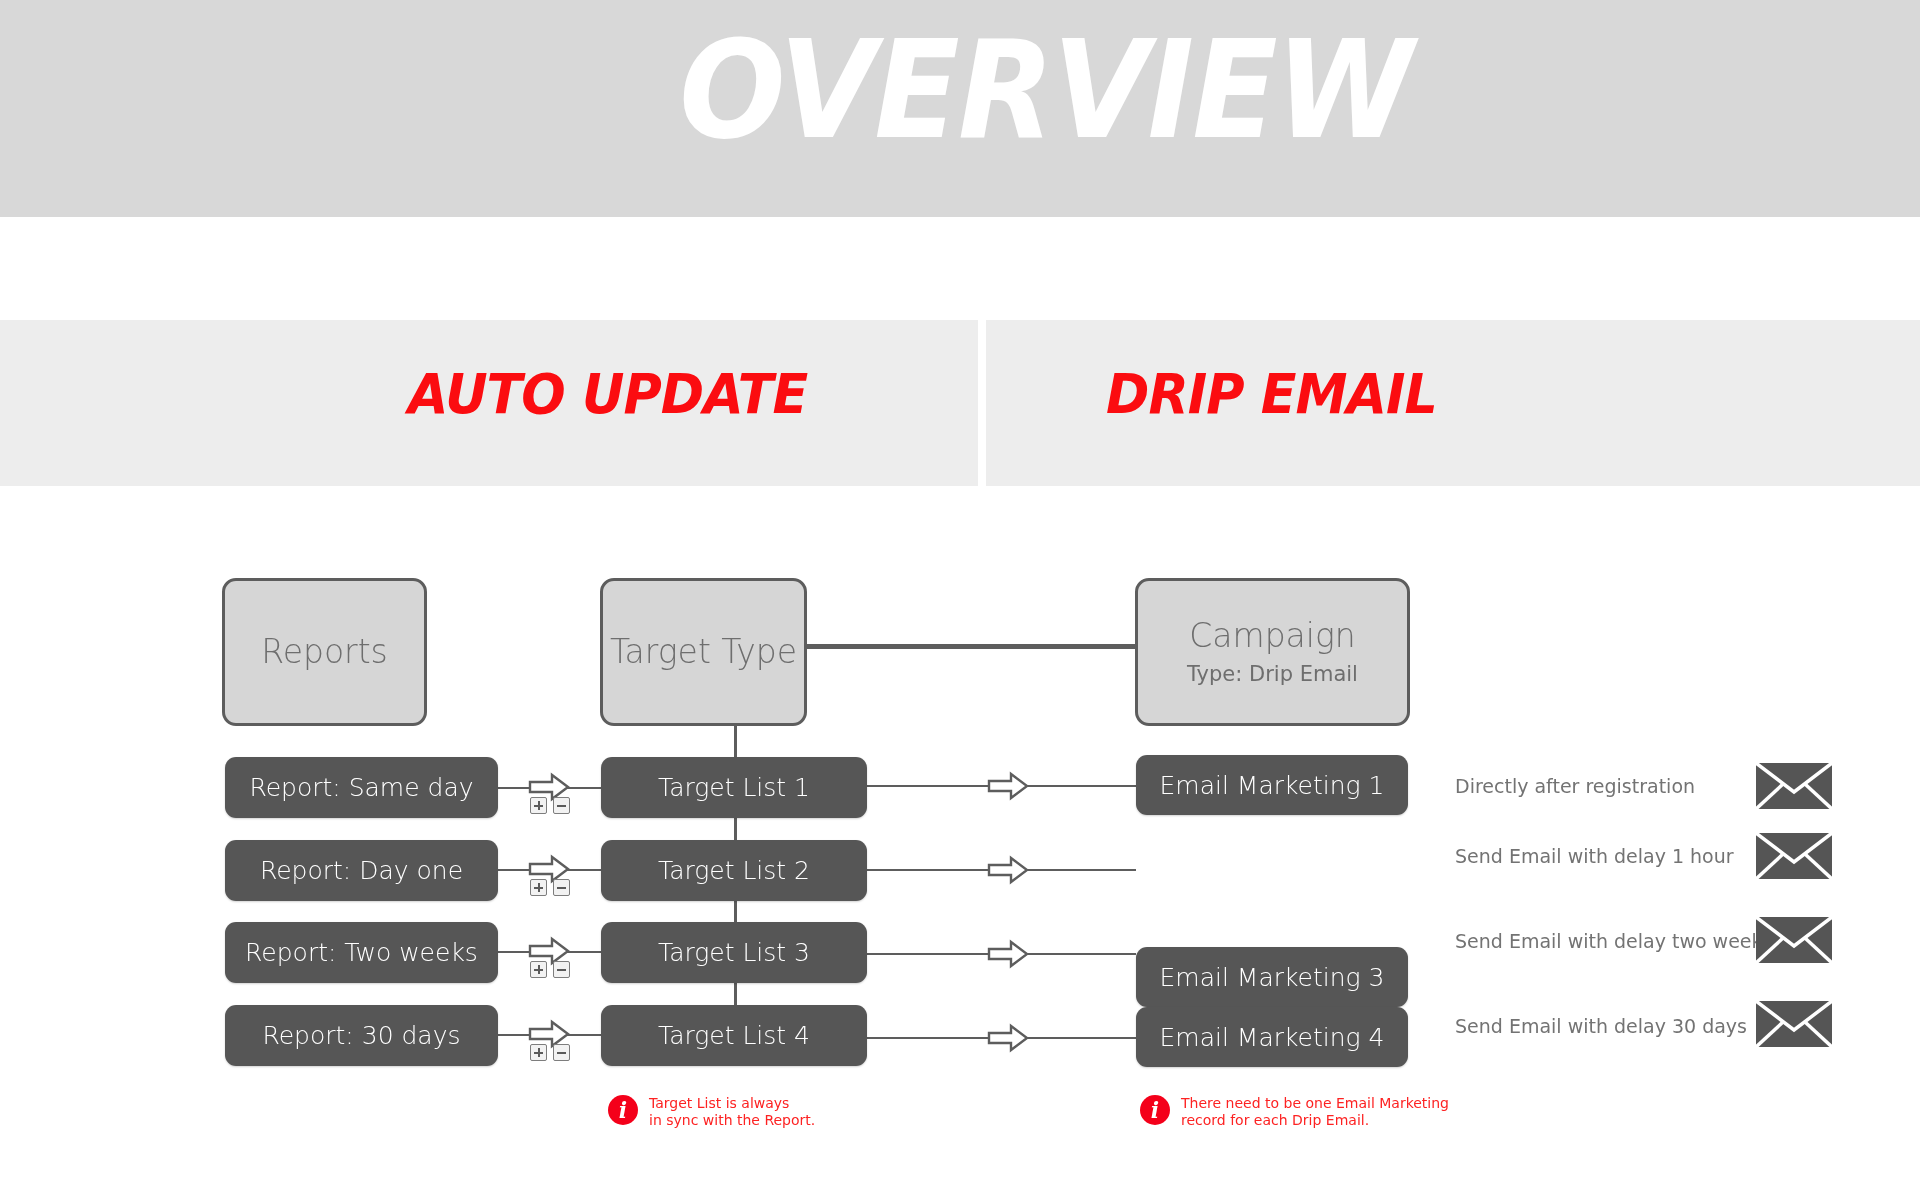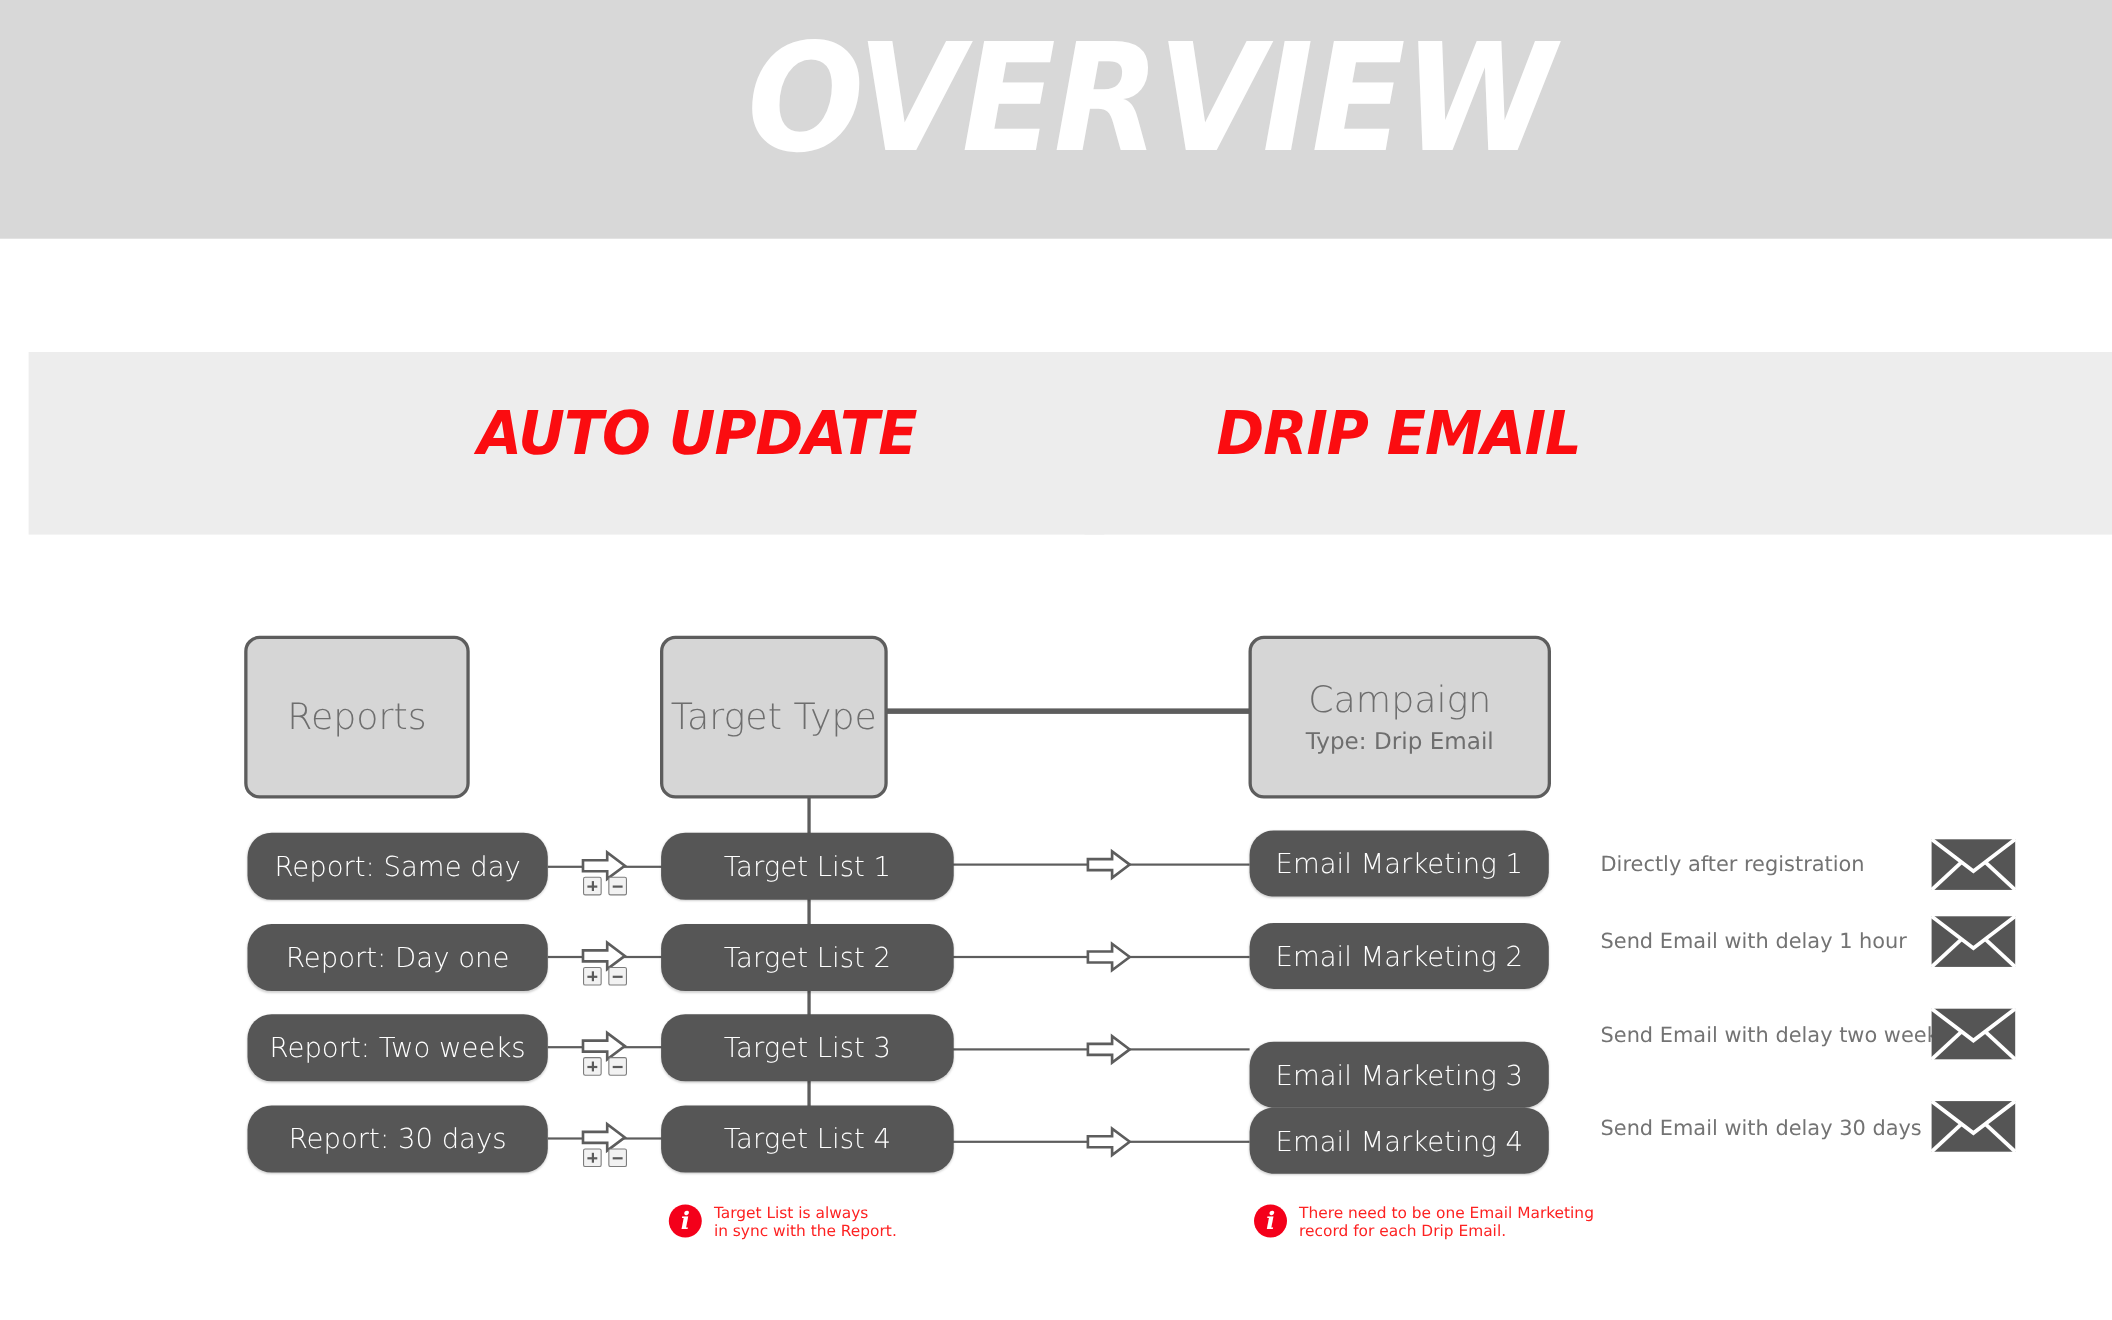--- a/index.html
+++ b/index.html
@@ -25,21 +25,21 @@
     color: #ffffff; line-height: 1.0;
     transform: scaleX(0.92); transform-origin: right top;
     white-space: nowrap;
   }
 
   
   .sec-band {
     position: absolute; top: 320px; height: 166px;
     background: #ededed;
   }
-  .sec-band.left  { left: 0px;   width: 978px; margin-left: 26px; }
+  .sec-band.left  { left: 0px;   width: 978px; }
   .sec-band.right { left: 986px; width: 934px; }
   .sec-label {
     position: absolute; top: 42px;
     font-size: 55px; font-weight: 800; font-style: italic;
     color: #fb0c10; white-space: nowrap;
     letter-spacing: -1px;
     transform: scaleX(0.95); transform-origin: left top;
   }
   .sec-band.left  .sec-label { left: 408px; }
   .sec-band.right .sec-label { left: 120px; }
@@ -65,21 +65,21 @@
     align-items: center; justify-content: center;
     color: #6e6e6e;
   }
   .box-light .bl-title { font-size: 33px; font-weight: 300; line-height: 1.1; }
   .box-light .bl-sub   { font-size: 21px; font-weight: 400; margin-top: 8px; color:#6e6e6e; }
 
   
   .box-dark {
     position: absolute;
     background: #565656;
-    border-radius: 22px;
+    border-radius: 11px;
     display: flex; align-items: center; justify-content: center;
     color: #ffffff;
     font-size: 25px; font-weight: 300;
     box-shadow: 0 1px 2px rgba(0,0,0,0.18);
   }
 
   
   .arrow-ico { position: absolute; }
 
   
@@ -209,23 +209,20 @@
     <div class="pm-box minus"></div>
   </div>
   <div class="box-dark" style="left:601px; top:840px; width:266px; height:61px;">
     <span>Target List 2</span>
   </div>
   <div class="arrow-ico" style="left:987px; top:855px;">
     <svg width="42" height="30" viewBox="0 0 42 30">
       <path d="M2 10 L24 10 L24 3 L40 15 L24 27 L24 20 L2 20 Z" fill="#ffffff" stroke="#5d5d5d" stroke-width="2.4" stroke-linejoin="miter"></path>
     </svg>
   </div>
-  <div class="box-dark" style="left:1136px; top:839px; width:272px; height:60px;">
-    <span>Email Marketing 2</span>
-  </div>
   <div class="delay-label" style="top:845px;">Send Email with delay 1 hour</div>
   <div class="env-ico" style="top:832px;">
     <svg width="78" height="48" viewBox="0 0 78 48">
       <rect x="1" y="1" width="76" height="46" fill="#555555"></rect>
       <path d="M1 1 L39 30 L77 1" fill="none" stroke="#ffffff" stroke-width="3.5"></path>
       <path d="M1 47 L28 22" fill="none" stroke="#ffffff" stroke-width="3.5"></path>
       <path d="M77 47 L50 22" fill="none" stroke="#ffffff" stroke-width="3.5"></path>
     </svg>
   </div>
 

